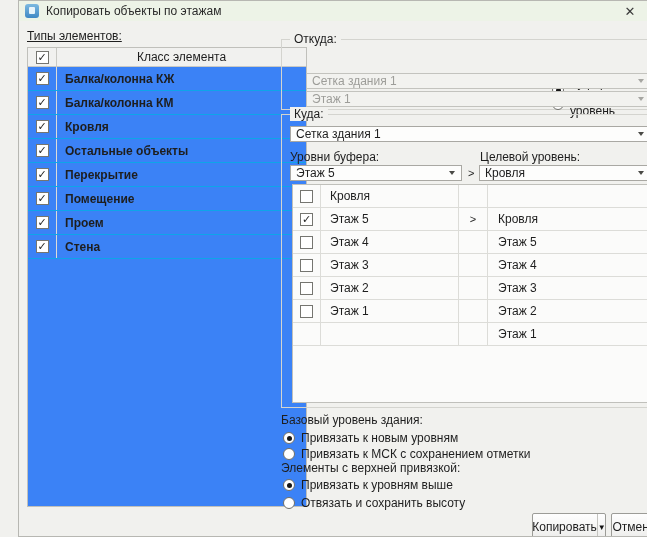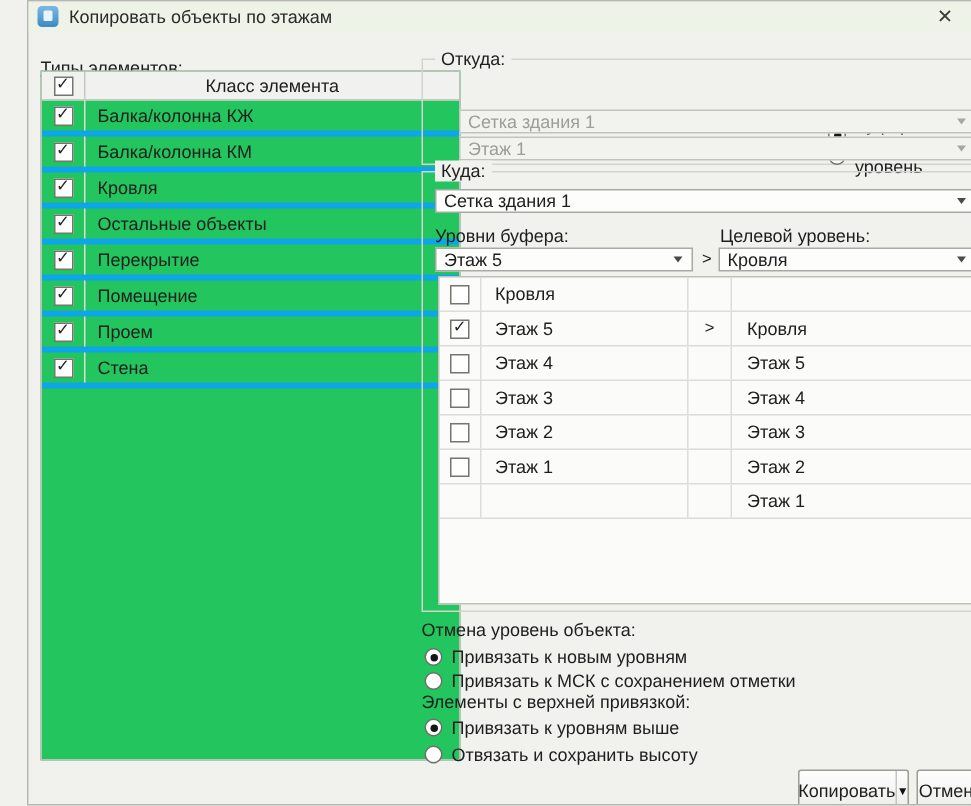--- a/index.html
+++ b/index.html
@@ -60,30 +60,30 @@
   .combo.disabled .arr { border-top-color:#a6a6a2; }
   
   .group { position:absolute; border:1px solid #d4d4cf; }
   .group-title {
     position:absolute; top:-8px; left:8px; background:#f1f1ee; padding:0 4px; color:#1e1e1e;
   }
   .plain-label { position:absolute; color:#1e1e1e; }
   
   .left-table {
     position:absolute; left:8px; top:46px; width:280px; height:460px;
-    background:#22c55e; border:1px solid #c0c0bb;
+    background:#3b82f6; border:1px solid #c0c0bb;
   }
   .lt-header {
     height:19px; background:#f1f1ef; border-bottom:1px solid #c9c9c4;
     display:flex; align-items:center;
   }
   .lt-cb-col { width:29px; align-self:stretch; display:flex; align-items:center; justify-content:center;
     border-right:1px solid #c9c9c4; flex:none; }
   .lt-header-label { flex:1; text-align:center; }
-  .lrow { height:24px; display:flex; align-items:center; border-bottom:4px solid #0ea5e9; }
+  .lrow { height:24px; display:flex; align-items:center; border-bottom:1px solid #0ea5e9;font-weight:bold; }
   .lrow .lt-cb-col { border-right:1px solid #dcdcd8; }
   .lcell { flex:1; padding-left:8px; }
   
   .map-table {
     position:absolute; left:10px; top:69px; width:357px; height:219px;
     background:#fbfbfa; border:1px solid #c0c0bb; overflow:hidden;
   }
   .mrow { height:23px; display:flex; align-items:center; border-bottom:1px solid #dcdcd8; }
   .mcb { width:28px; align-self:stretch; display:flex; align-items:center; justify-content:center;
     border-right:1px solid #dcdcd8; flex:none; }
@@ -110,21 +110,21 @@
 <body>
 
 <div class="window">
 
   <div class="titlebar">
     <span class="app-icon"></span>
     <span class="title-text">Копировать объекты по этажам</span>
     <span class="close-btn">✕</span>
   </div>
 
-  <div class="plain-label" style="left:8px; top:37px;text-decoration:underline;">Типы элементов:</div>
+  <div class="plain-label" style="left:8px; top:28px;text-decoration:underline;">Типы элементов:</div>
 
   <div class="left-table">
     <div class="lt-header">
       <span class="lt-cb-col">
           <span class="checkbox checked"></span>
         </span>
       <span class="lt-header-label">Класс элемента</span>
     </div>
     <div>
   <div class="lrow">
@@ -286,21 +286,21 @@
               <span class="checkbox" style="visibility: hidden;"></span>
             </span>
     <span class="msrc"></span>
     <span class="marr"></span>
     <span class="mtgt">Этаж 1</span>
   </div>
 </div>
     </div>
   </div>
 
-  <div class="plain-label" style="left:262px; top:412px;">Отмена уровень объекта:</div>
+  <div class="plain-label" style="left:262px; top:412px;">Базовый уровень здания:</div>
   <div class="opt-stack base-opts">
   <div class="radio-opt">
     <span class="radio checked"></span>
     <span>Привязать к новым уровням</span>
   </div>
 
   <div class="radio-opt">
     <span class="radio"></span>
     <span>Привязать к МСК с сохранением отметки</span>
   </div>

